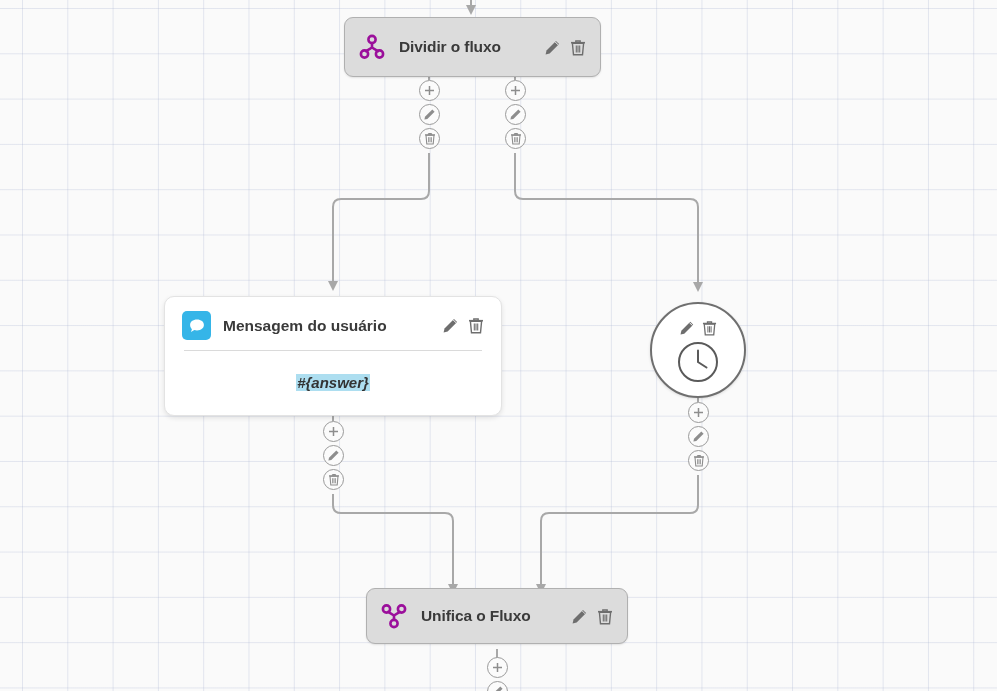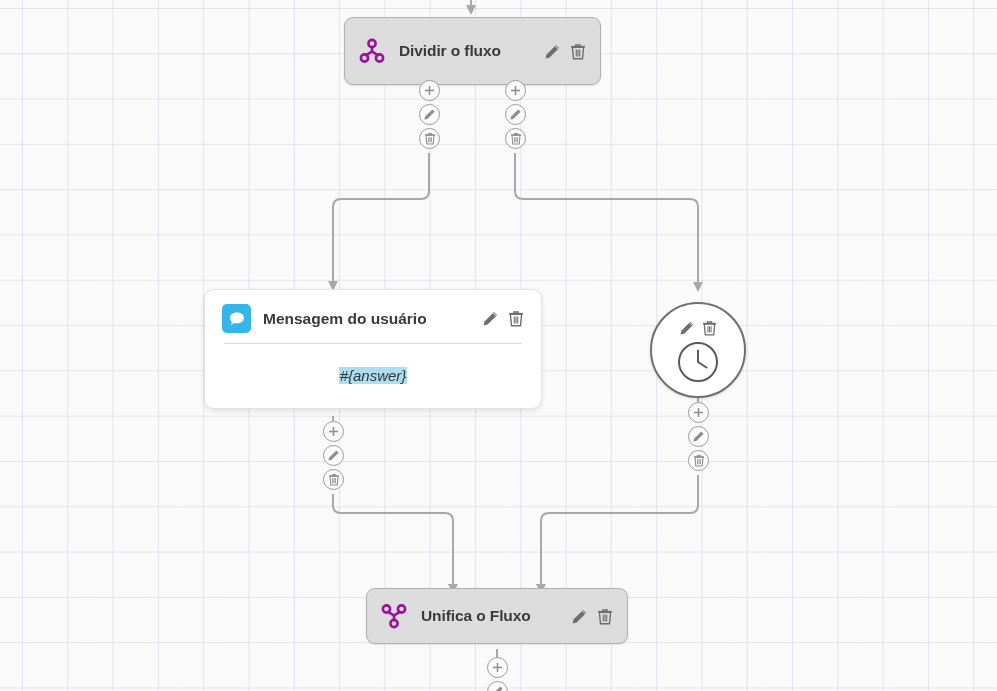--- a/index.html
+++ b/index.html
@@ -98,20 +98,21 @@
     height: 1px;
     background: #dadada;
     margin: 0 19px;
   }
   .card-body {
     flex: 1;
     display: flex;
     align-items: center;
     justify-content: center;
     padding: 16px 10px 18px 10px;
+    font-weight: bold;
   }
   .var-chip {
     font-size: 15px;
     font-style: italic;
     color: #333;
     background: #addef0;
     padding: 0 1px;
     white-space: nowrap;
   }
 
@@ -212,21 +213,21 @@
 
     <g>
       <path d="M429,77 L429,80" stroke="#a8a8a8" stroke-width="2" fill="none"></path>
       <path d="M515,77 L515,80" stroke="#a8a8a8" stroke-width="2" fill="none"></path>
       <path d="M333,416 L333,421" stroke="#a8a8a8" stroke-width="2" fill="none"></path>
       <path d="M698,398 L698,402" stroke="#a8a8a8" stroke-width="2" fill="none"></path>
       <path d="M497,653 L497,658" stroke="#a8a8a8" stroke-width="2" fill="none"></path>
     </g>
   </svg>
 
-  <div class="node pill-node" style="left:344px; top:17px; width:257px; height:68px;">
+  <div class="node pill-node" style="left:344px; top:17px; width:257px; height:60px;">
     <span class="node-icon" style="margin-right:14px;">
       <svg width="26" height="26" viewBox="0 0 26 26">
         <circle cx="13" cy="5.5" r="3.6" fill="none" stroke="#9b0f9b" stroke-width="2.6"></circle>
         <circle cx="5.5" cy="20" r="3.6" fill="none" stroke="#9b0f9b" stroke-width="2.6"></circle>
         <circle cx="20.5" cy="20" r="3.6" fill="none" stroke="#9b0f9b" stroke-width="2.6"></circle>
         <path d="M13 9.2 L13 13.5 M13 13.5 L7.2 17.2 M13 13.5 L18.8 17.2" stroke="#9b0f9b" stroke-width="2.6" fill="none" stroke-linecap="round"></path>
       </svg>
     </span>
     <span class="node-title">Dividir o fluxo</span>
     <span class="node-tools">
@@ -282,21 +283,21 @@
     <span class="port-btn">
       <svg width="12" height="13" viewBox="0 0 12 13">
         <path d="M2 3.3 L10 3.3 L9.2 12 L2.8 12 Z" fill="none" stroke="#8d8d8d" stroke-width="1.1"></path>
         <path d="M1 2.9 L11 2.9" stroke="#8d8d8d" stroke-width="1.3"></path>
         <path d="M4.4 1.5 L7.6 1.5 L7.6 2.8 L4.4 2.8 Z" fill="none" stroke="#8d8d8d" stroke-width="1"></path>
         <path d="M4.6 5.2 L4.6 10.3 M6 5.2 L6 10.3 M7.4 5.2 L7.4 10.3" stroke="#8d8d8d" stroke-width="0.9"></path>
       </svg>
     </span>
   </div>
 
-  <div class="node card-node" style="left:164px; top:289px; width:338px; height:120px;margin-left:40px;">
+  <div class="node card-node" style="left:164px; top:296px; width:338px; height:120px;">
     <div class="card-head">
       <span class="chat-badge">
         <svg width="18" height="18" viewBox="0 0 18 18">
           <path d="M9 2.6 C13.1 2.6 15.9 4.9 15.9 8 C15.9 11.1 13.1 13.4 9 13.4
                    C8.0 13.4 7.1 13.3 6.3 13.1 L3.0 14.9 L3.9 12.2
                    C2.8 11.1 2.1 9.7 2.1 8 C2.1 4.9 4.9 2.6 9 2.6 Z" fill="#ffffff"></path>
         </svg>
       </span>
       <span class="node-title">Mensagem do usuário</span>
       <span class="node-tools">

